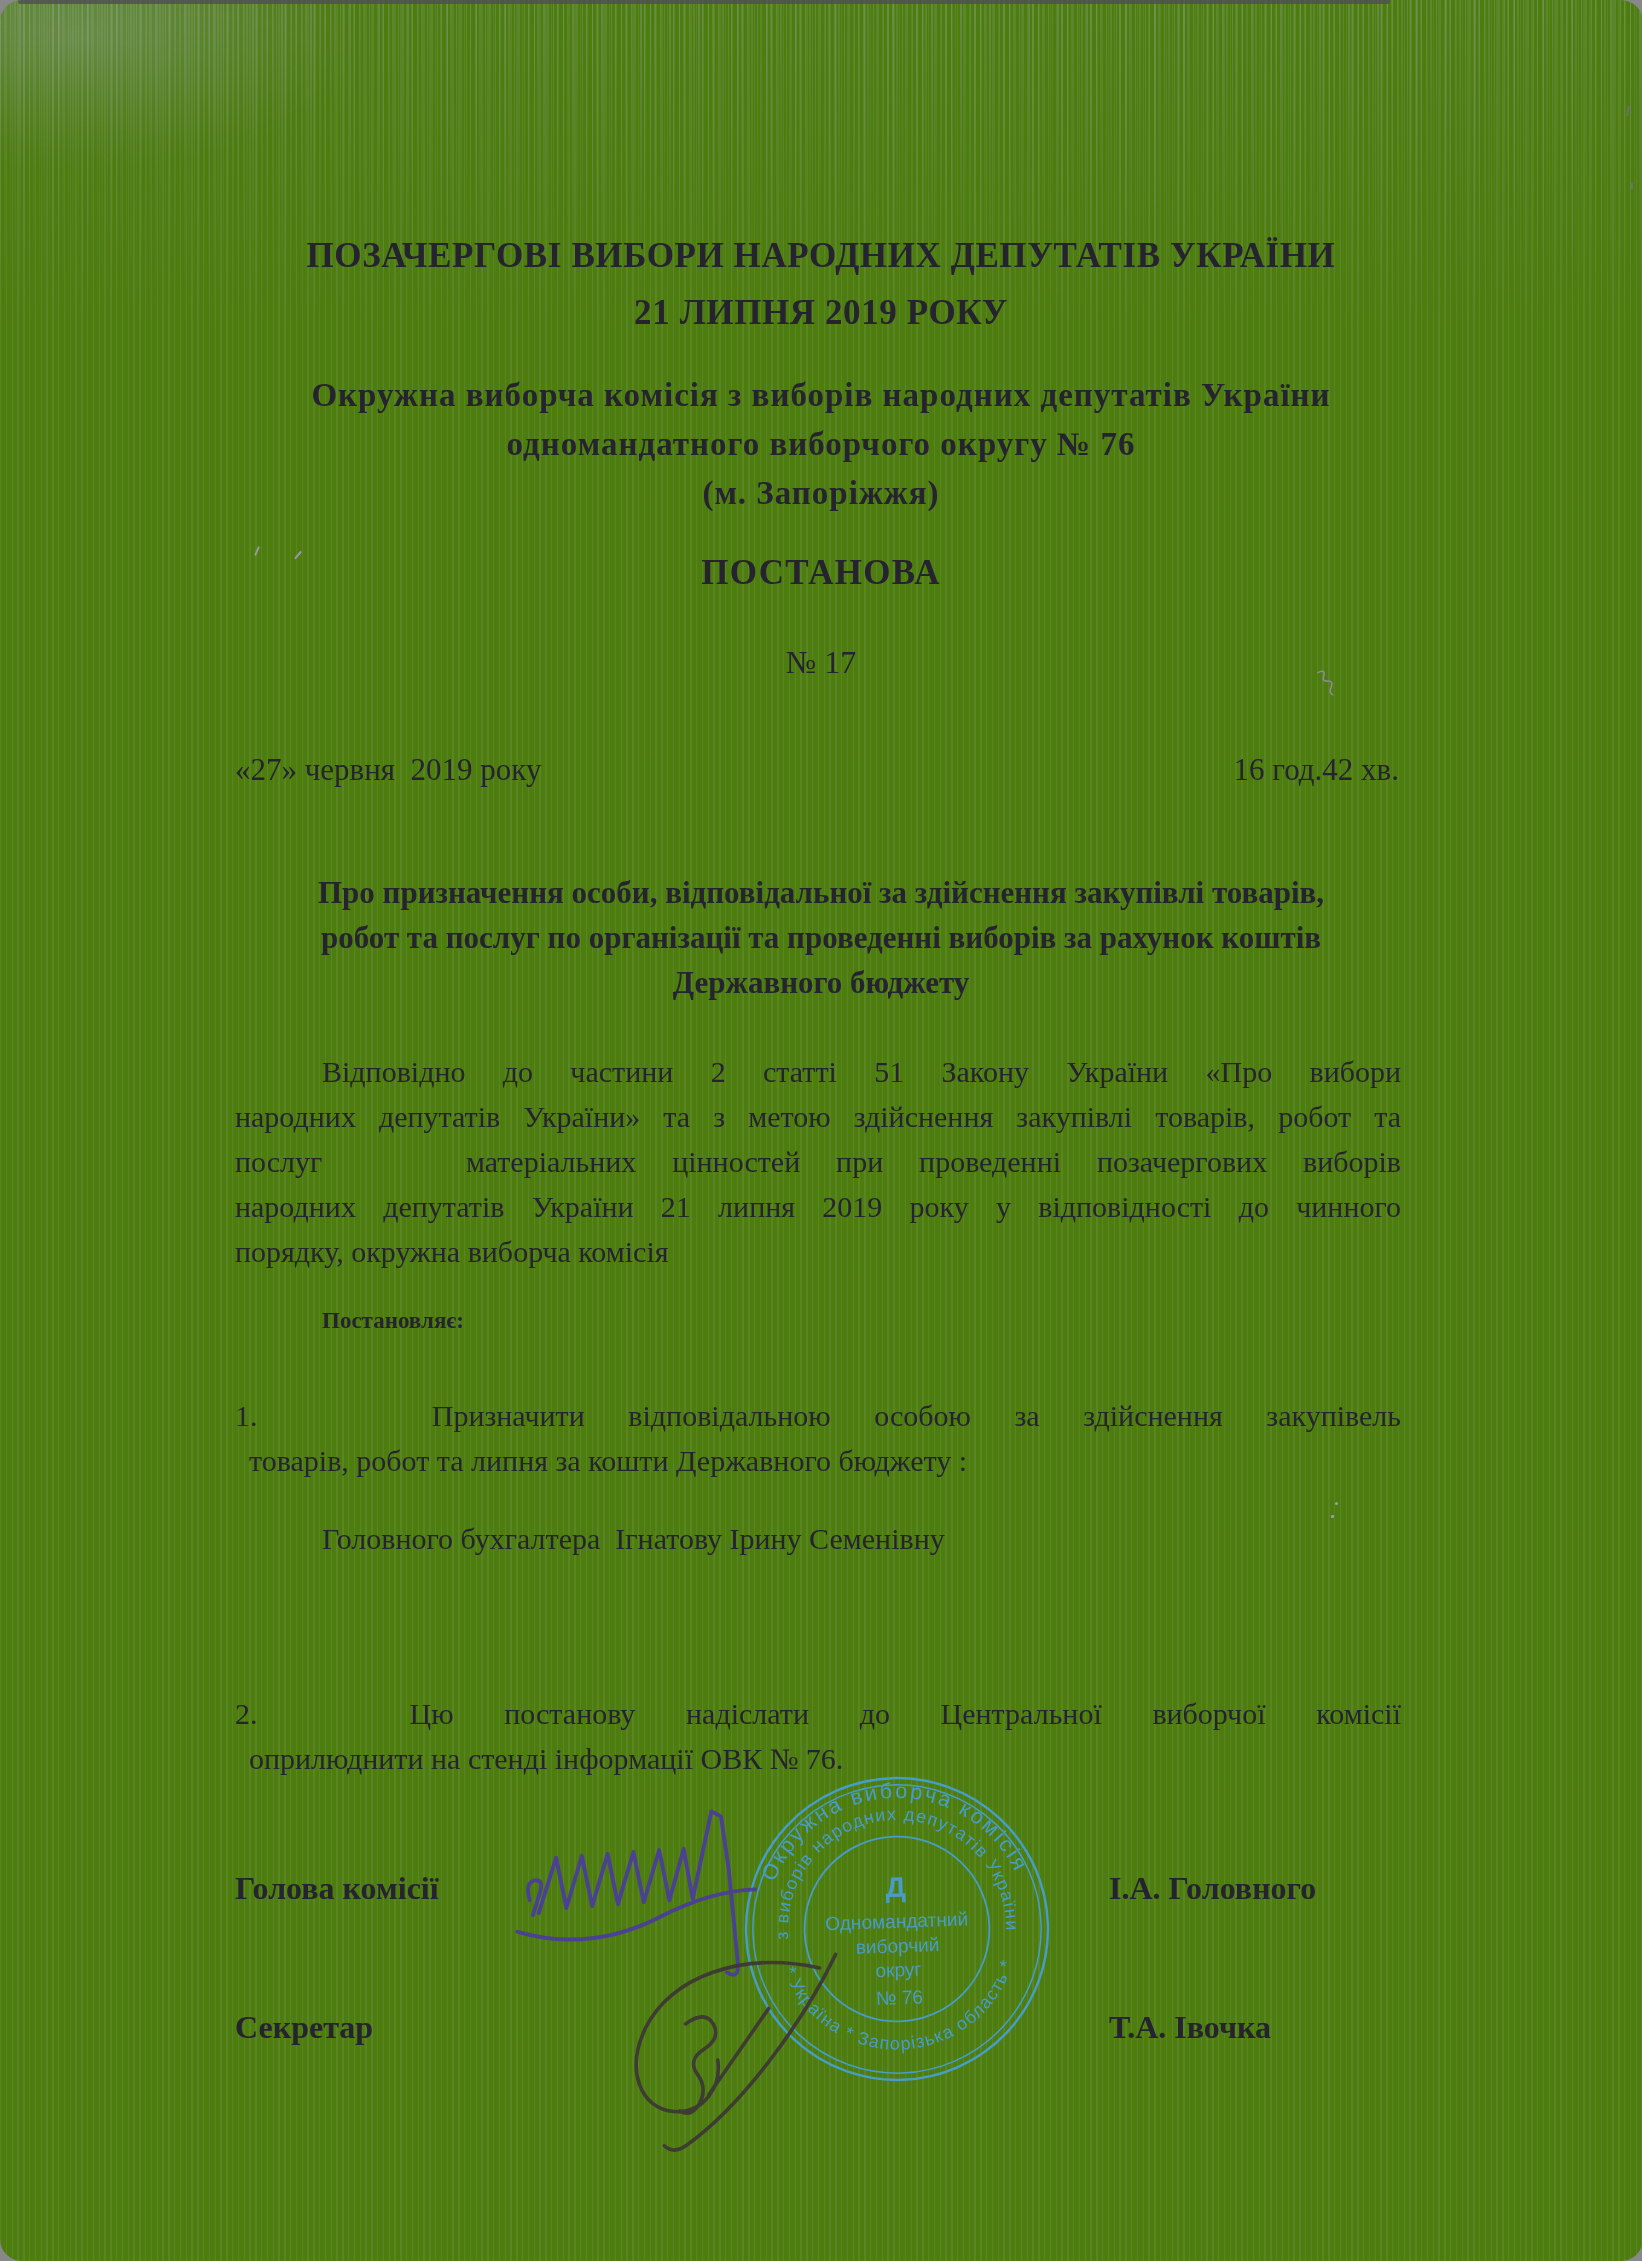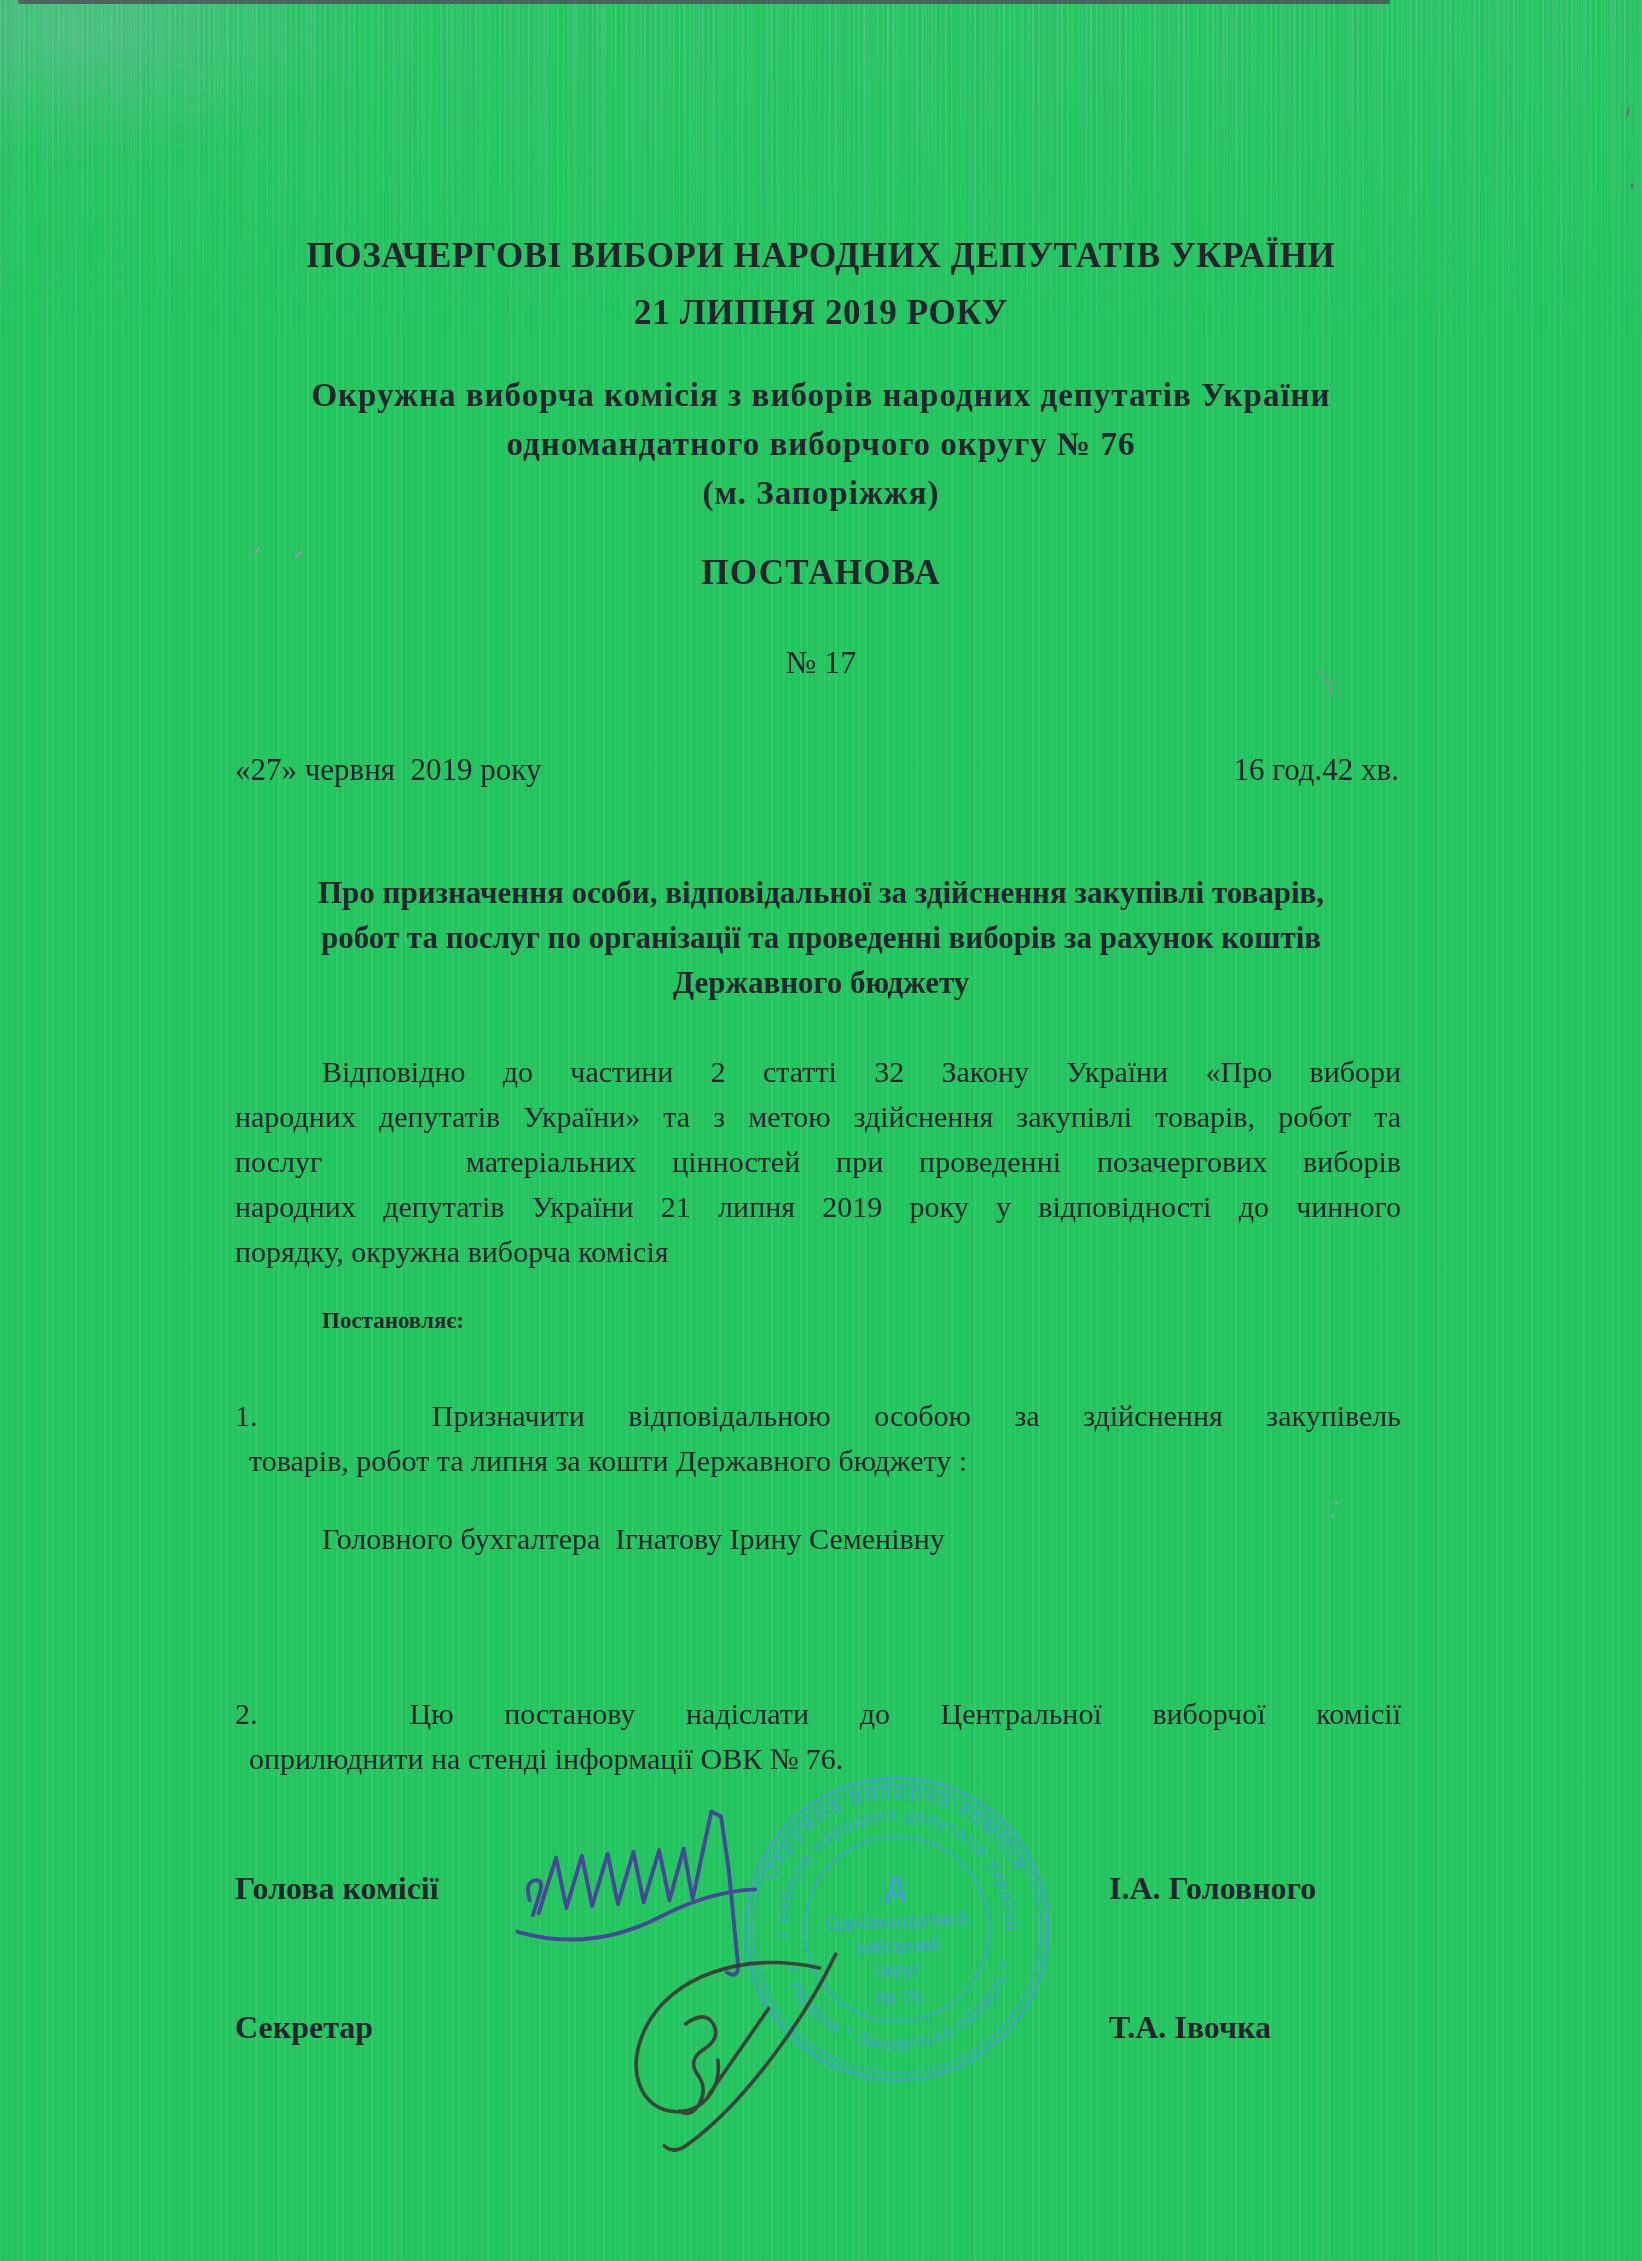--- a/index.html
+++ b/index.html
@@ -1,22 +1,23 @@
 <!DOCTYPE html>
 <html style="font-size:10.3px"><head>
 <meta charset="utf-8">
 <style>
   html,body{margin:0;padding:0;background:#888;}
   .page{
     position:relative;
     width:1643px;height:2261px;
-    background:#22c55e;
+    background:#4d7c0f;
     overflow:hidden;
     font-family:"Liberation Serif","DejaVu Serif",serif;
     color:#262330;
+    border-radius:22px;
   }
   
   .paper-noise{
     position:absolute;inset:0;
     background:repeating-linear-gradient(90deg,
       rgba(208,212,228,.10) 0 1.3px, rgba(255,255,255,0) 1.3px 5.8px);
     pointer-events:none;
   }
   
   .scan-streaks{
@@ -101,21 +102,21 @@
     <span>16 год.42 хв.</span>
   </div>
 
   <div class="abs subject center">
     <div>Про призначення особи, відповідальної за здійснення закупівлі товарів,</div>
     <div>робот та послуг по організації та проведенні виборів за рахунок коштів</div>
     <div>Державного бюджету</div>
   </div>
 
   <div class="abs para">
-    <div class="ln jl indent">Відповідно до частини 2 статті 32 Закону України «Про вибори</div>
+    <div class="ln jl indent">Відповідно до частини 2 статті 51 Закону України «Про вибори</div>
     <div class="ln jl">народних депутатів України» та з метою здійснення закупівлі товарів, робот та</div>
     <div class="ln jl">послуг&nbsp;&nbsp;&nbsp; матеріальних цінностей при проведенні позачергових виборів</div>
     <div class="ln jl">народних депутатів України 21 липня 2019 року у відповідності до чинного</div>
     <div class="ln">порядку, окружна виборча комісія</div>
   </div>
 
   <div class="abs resolves">Постановляє:</div>
 
   <div class="abs item item1">
     <div class="ln jl">1.&nbsp;&nbsp;&nbsp; Призначити відповідальною особою за здійснення закупівель</div>

